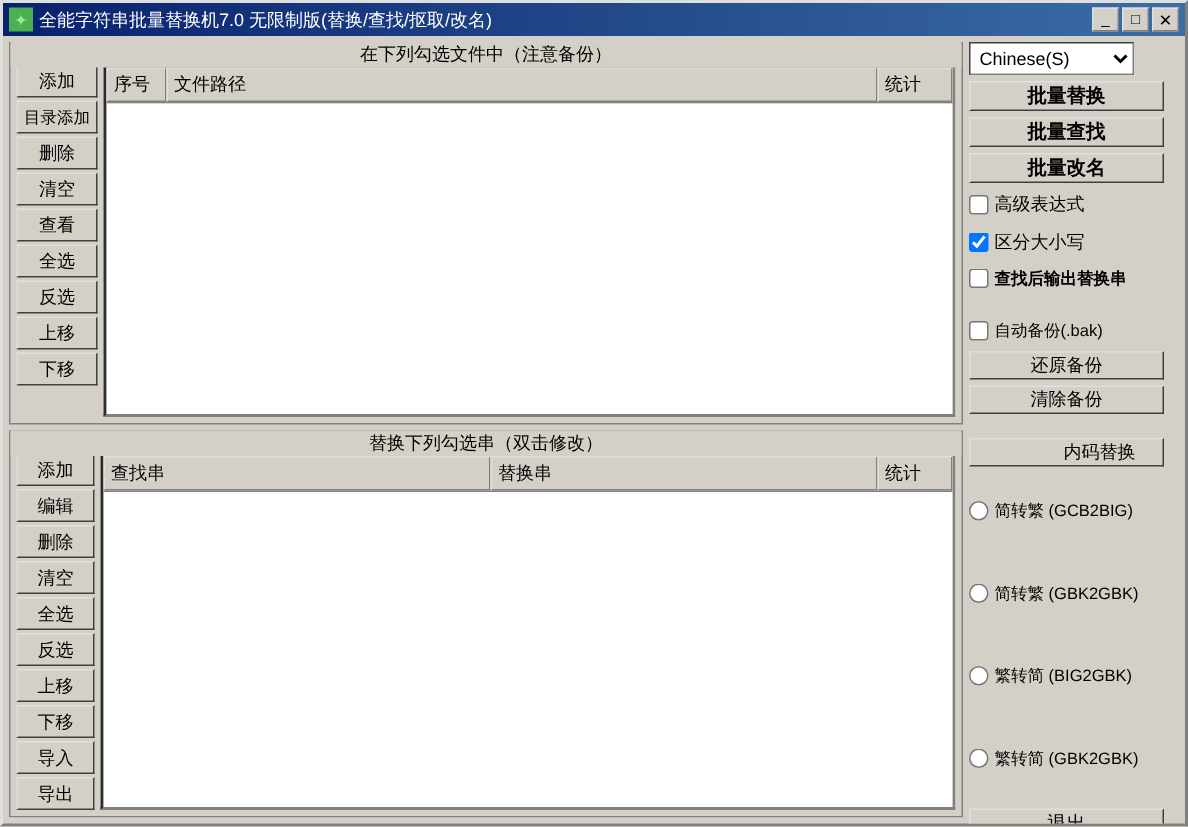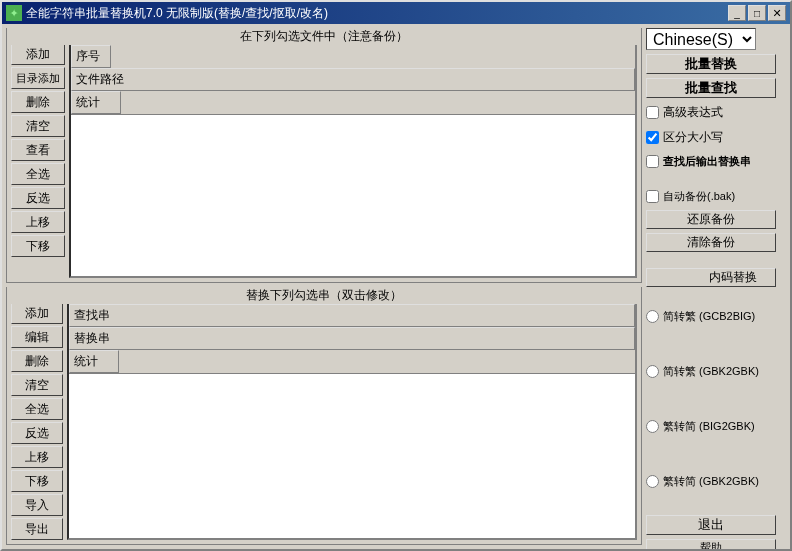--- a/index.html
+++ b/index.html
@@ -143,21 +143,20 @@
       background: white;
       overflow: hidden;
       display: flex;
       flex-direction: column;
     }
     .table-header {
       display: flex;
       background: #d4d0c8;
       border-bottom: 1px solid #808080;
       flex-shrink: 0;
-      flex-direction: column;
     }
     .table-header-cell {
       border-right: 1px solid #808080;
       padding: 2px 4px;
       font-size: 12px;
       background: #d4d0c8;
       border-top: 1px solid #dfdfdf;
       border-left: 1px solid #dfdfdf;
       border-bottom: 1px solid #808080;
       border-right: 1px solid #808080;
@@ -177,21 +176,21 @@
       align-items: center;
       gap: 2px;
     }
     .dropdown {
       width: 110px;
       height: 22px;
       background: white;
       border: 1px solid #808080;
       border-top: 1px solid #404040;
       border-left: 1px solid #404040;
-      font-size: 16px;
+      font-size: 12px;
       font-family: 'Microsoft YaHei', SimSun, Arial, sans-serif;
       padding: 0 2px;
       cursor: pointer;
     }
     .big-btn {
       height: 26px;
       width: 130px;
       font-size: 13px;
       font-weight: bold;
     }
@@ -306,20 +305,21 @@
       <div class="dropdown-container">
         <select class="dropdown">
           <option>Chinese(S)</option>
           <option>Chinese(T)</option>
           <option>English</option>
         </select>
       </div>
 
       <button class="btn big-btn" style="width:130px;">批量替换</button>
       <button class="btn big-btn" style="width:130px;">批量查找</button>
+      <button class="btn big-btn" style="width:130px;">批量改名</button>
 
       <div class="checkbox-row">
         <input type="checkbox" id="cb-adv" style="">
         <label for="cb-adv">高级表达式</label>
       </div>
       <div class="checkbox-row">
         <input type="checkbox" id="cb-case" checked="" style="">
         <label for="cb-case">区分大小写</label>
       </div>
       <div class="checkbox-row">

